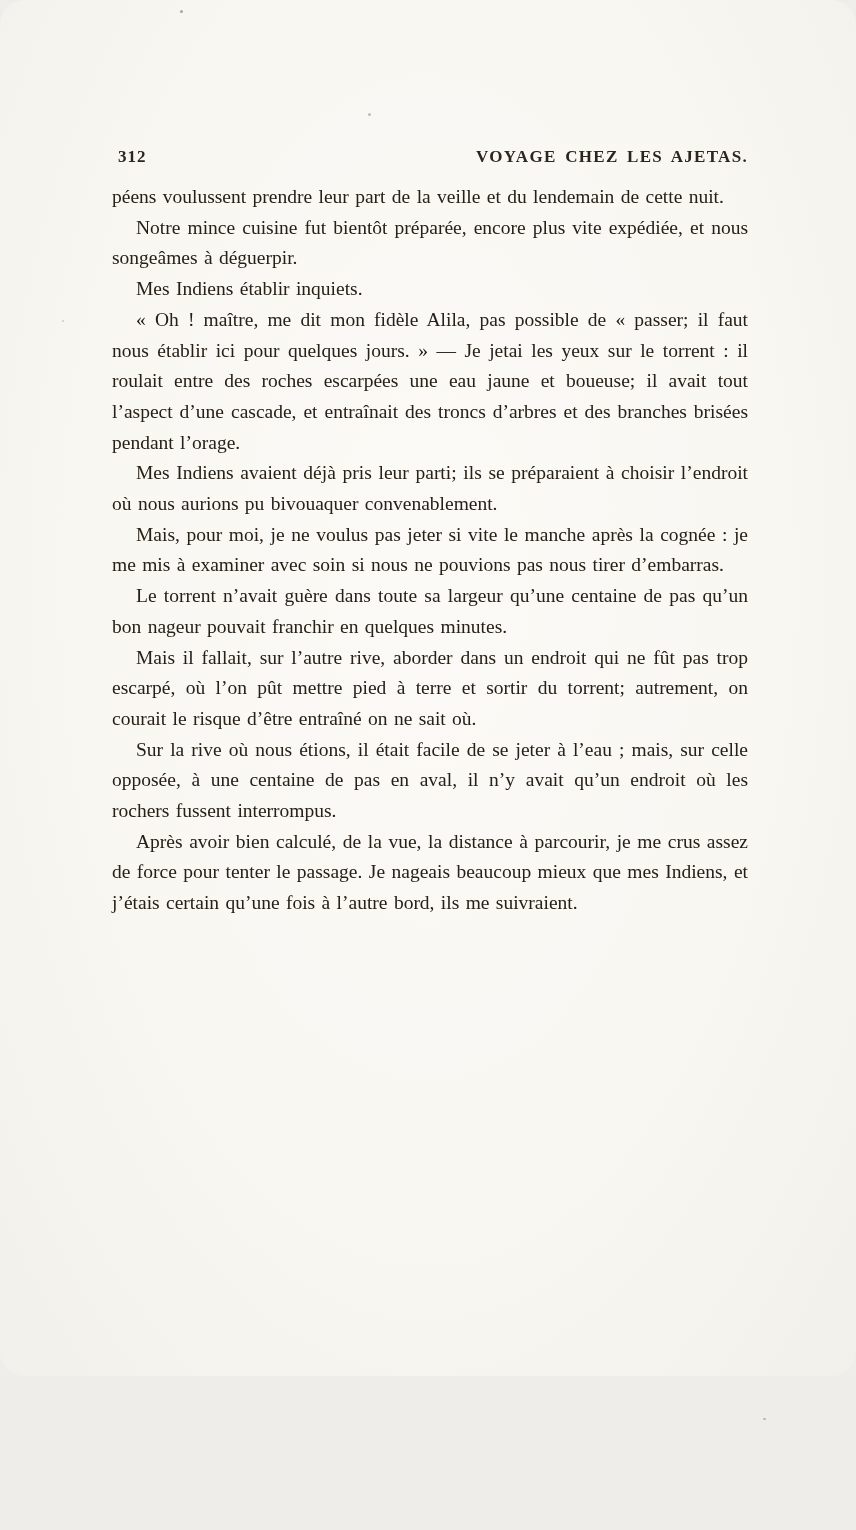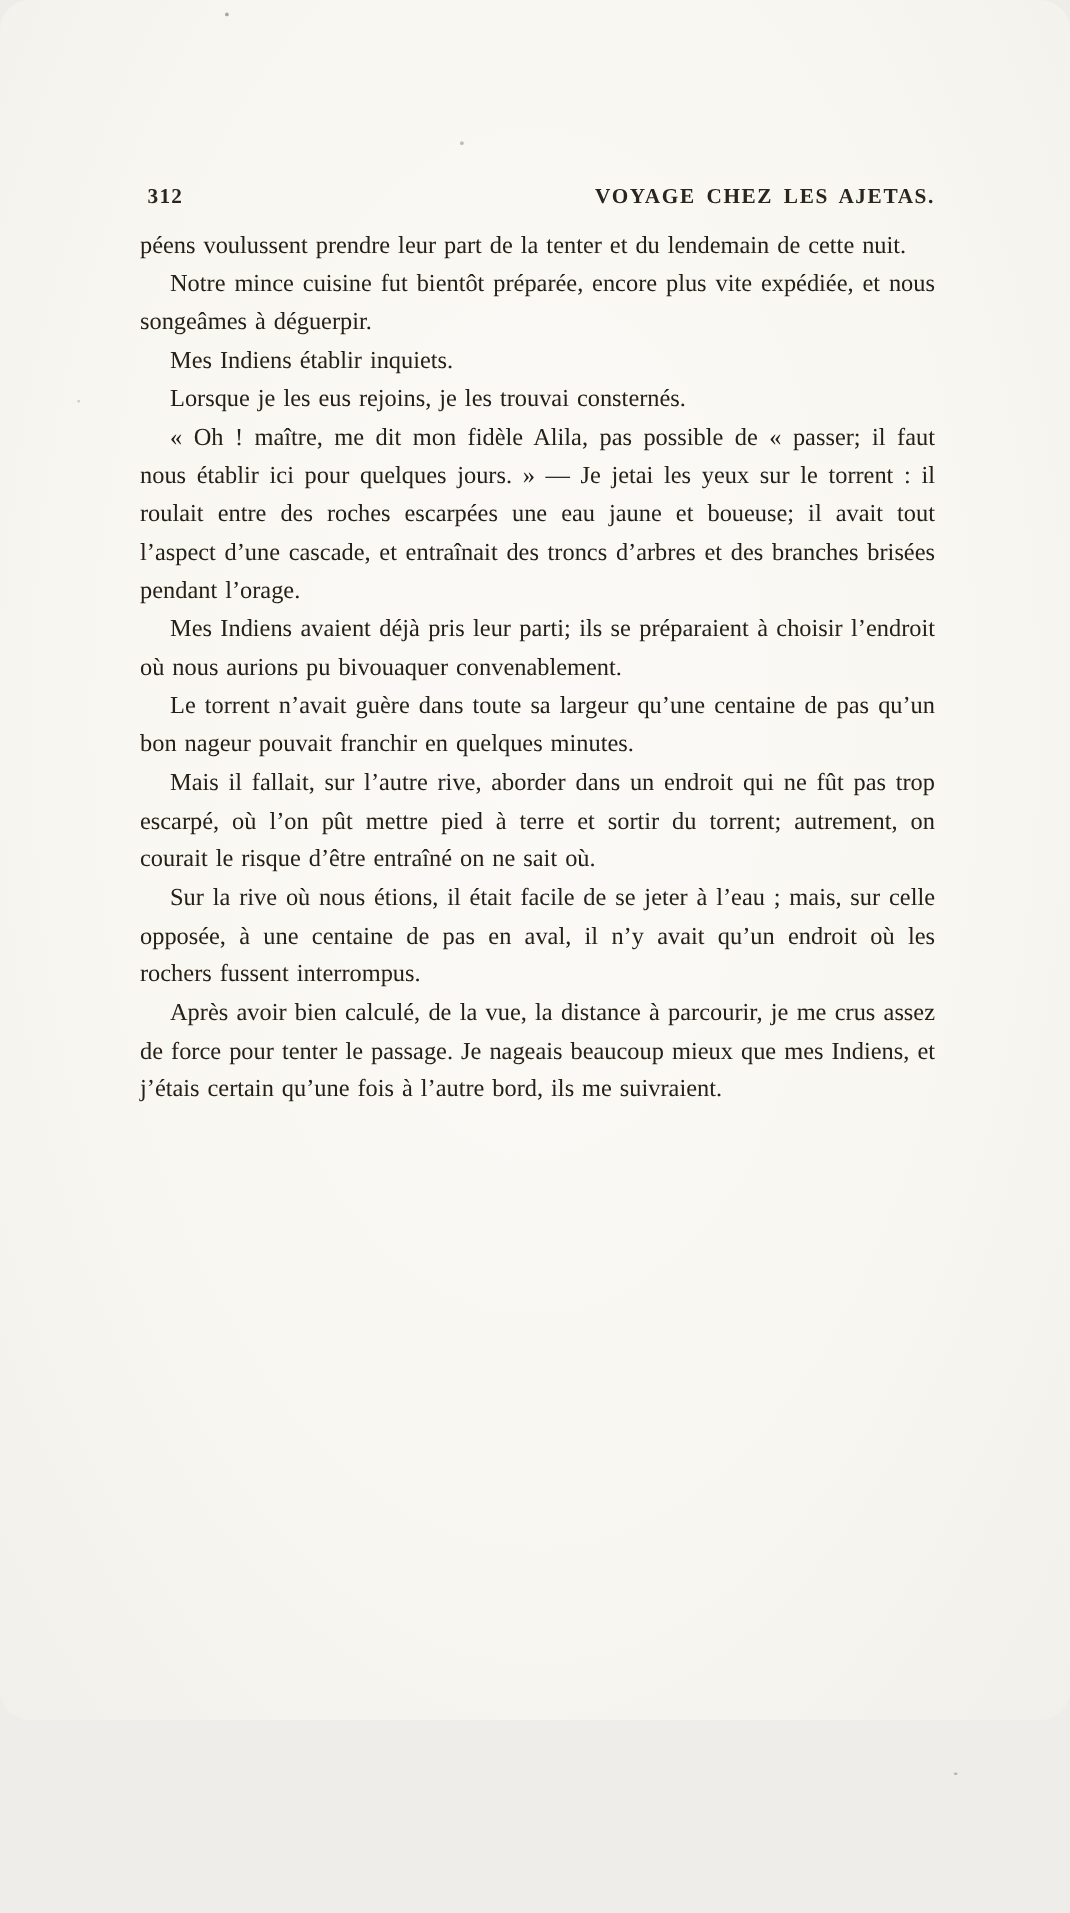--- a/index.html
+++ b/index.html
@@ -84,25 +84,25 @@
   <span class="speck s2"></span>
   <span class="speck s3"></span>
   <span class="speck s4"></span>
 
   <div class="header">
     <span class="page-num">312</span>
     <span class="running-title">VOYAGE CHEZ LES AJETAS.</span>
   </div>
 
   <div class="body-text" id="paragraphs">
-      <p class="para no-indent">péens voulussent prendre leur part de la tenter et du lendemain de cette nuit.</p>
+      <p class="para no-indent">péens voulussent prendre leur part de la veille et du lendemain de cette nuit.</p>
       <p class="para">Notre mince cuisine fut bientôt préparée, encore plus vite expédiée, et nous songeâmes à déguerpir.</p>
       <p class="para">Mes Indiens établir inquiets.</p>
-      <p class="para">Lorsque je les eus rejoins, je les trouvai consternés.</p>
       <p class="para">« Oh ! maître, me dit mon fidèle Alila, pas possible de « passer; il faut nous établir ici pour quelques jours. » — Je jetai les yeux sur le torrent : il roulait entre des roches escarpées une eau jaune et boueuse; il avait tout l’aspect d’une cascade, et entraînait des troncs d’arbres et des branches brisées pendant l’orage.</p>
       <p class="para">Mes Indiens avaient déjà pris leur parti; ils se préparaient à choisir l’endroit où nous aurions pu bivouaquer convenablement.</p>
+      <p class="para">Mais, pour moi, je ne voulus pas jeter si vite le manche après la cognée : je me mis à examiner avec soin si nous ne pouvions pas nous tirer d’embarras.</p>
       <p class="para">Le torrent n’avait guère dans toute sa largeur qu’une centaine de pas qu’un bon nageur pouvait franchir en quelques minutes.</p>
       <p class="para">Mais il fallait, sur l’autre rive, aborder dans un endroit qui ne fût pas trop escarpé, où l’on pût mettre pied à terre et sortir du torrent; autrement, on courait le risque d’être entraîné on ne sait où.</p>
       <p class="para">Sur la rive où nous étions, il était facile de se jeter à l’eau ; mais, sur celle opposée, à une centaine de pas en aval, il n’y avait qu’un endroit où les rochers fussent interrompus.</p>
       <p class="para">Après avoir bien calculé, de la vue, la distance à parcourir, je me crus assez de force pour tenter le passage. Je nageais beaucoup mieux que mes Indiens, et j’étais certain qu’une fois à l’autre bord, ils me suivraient.</p>
     </div>
 
 </div>
 
 </body></html>

